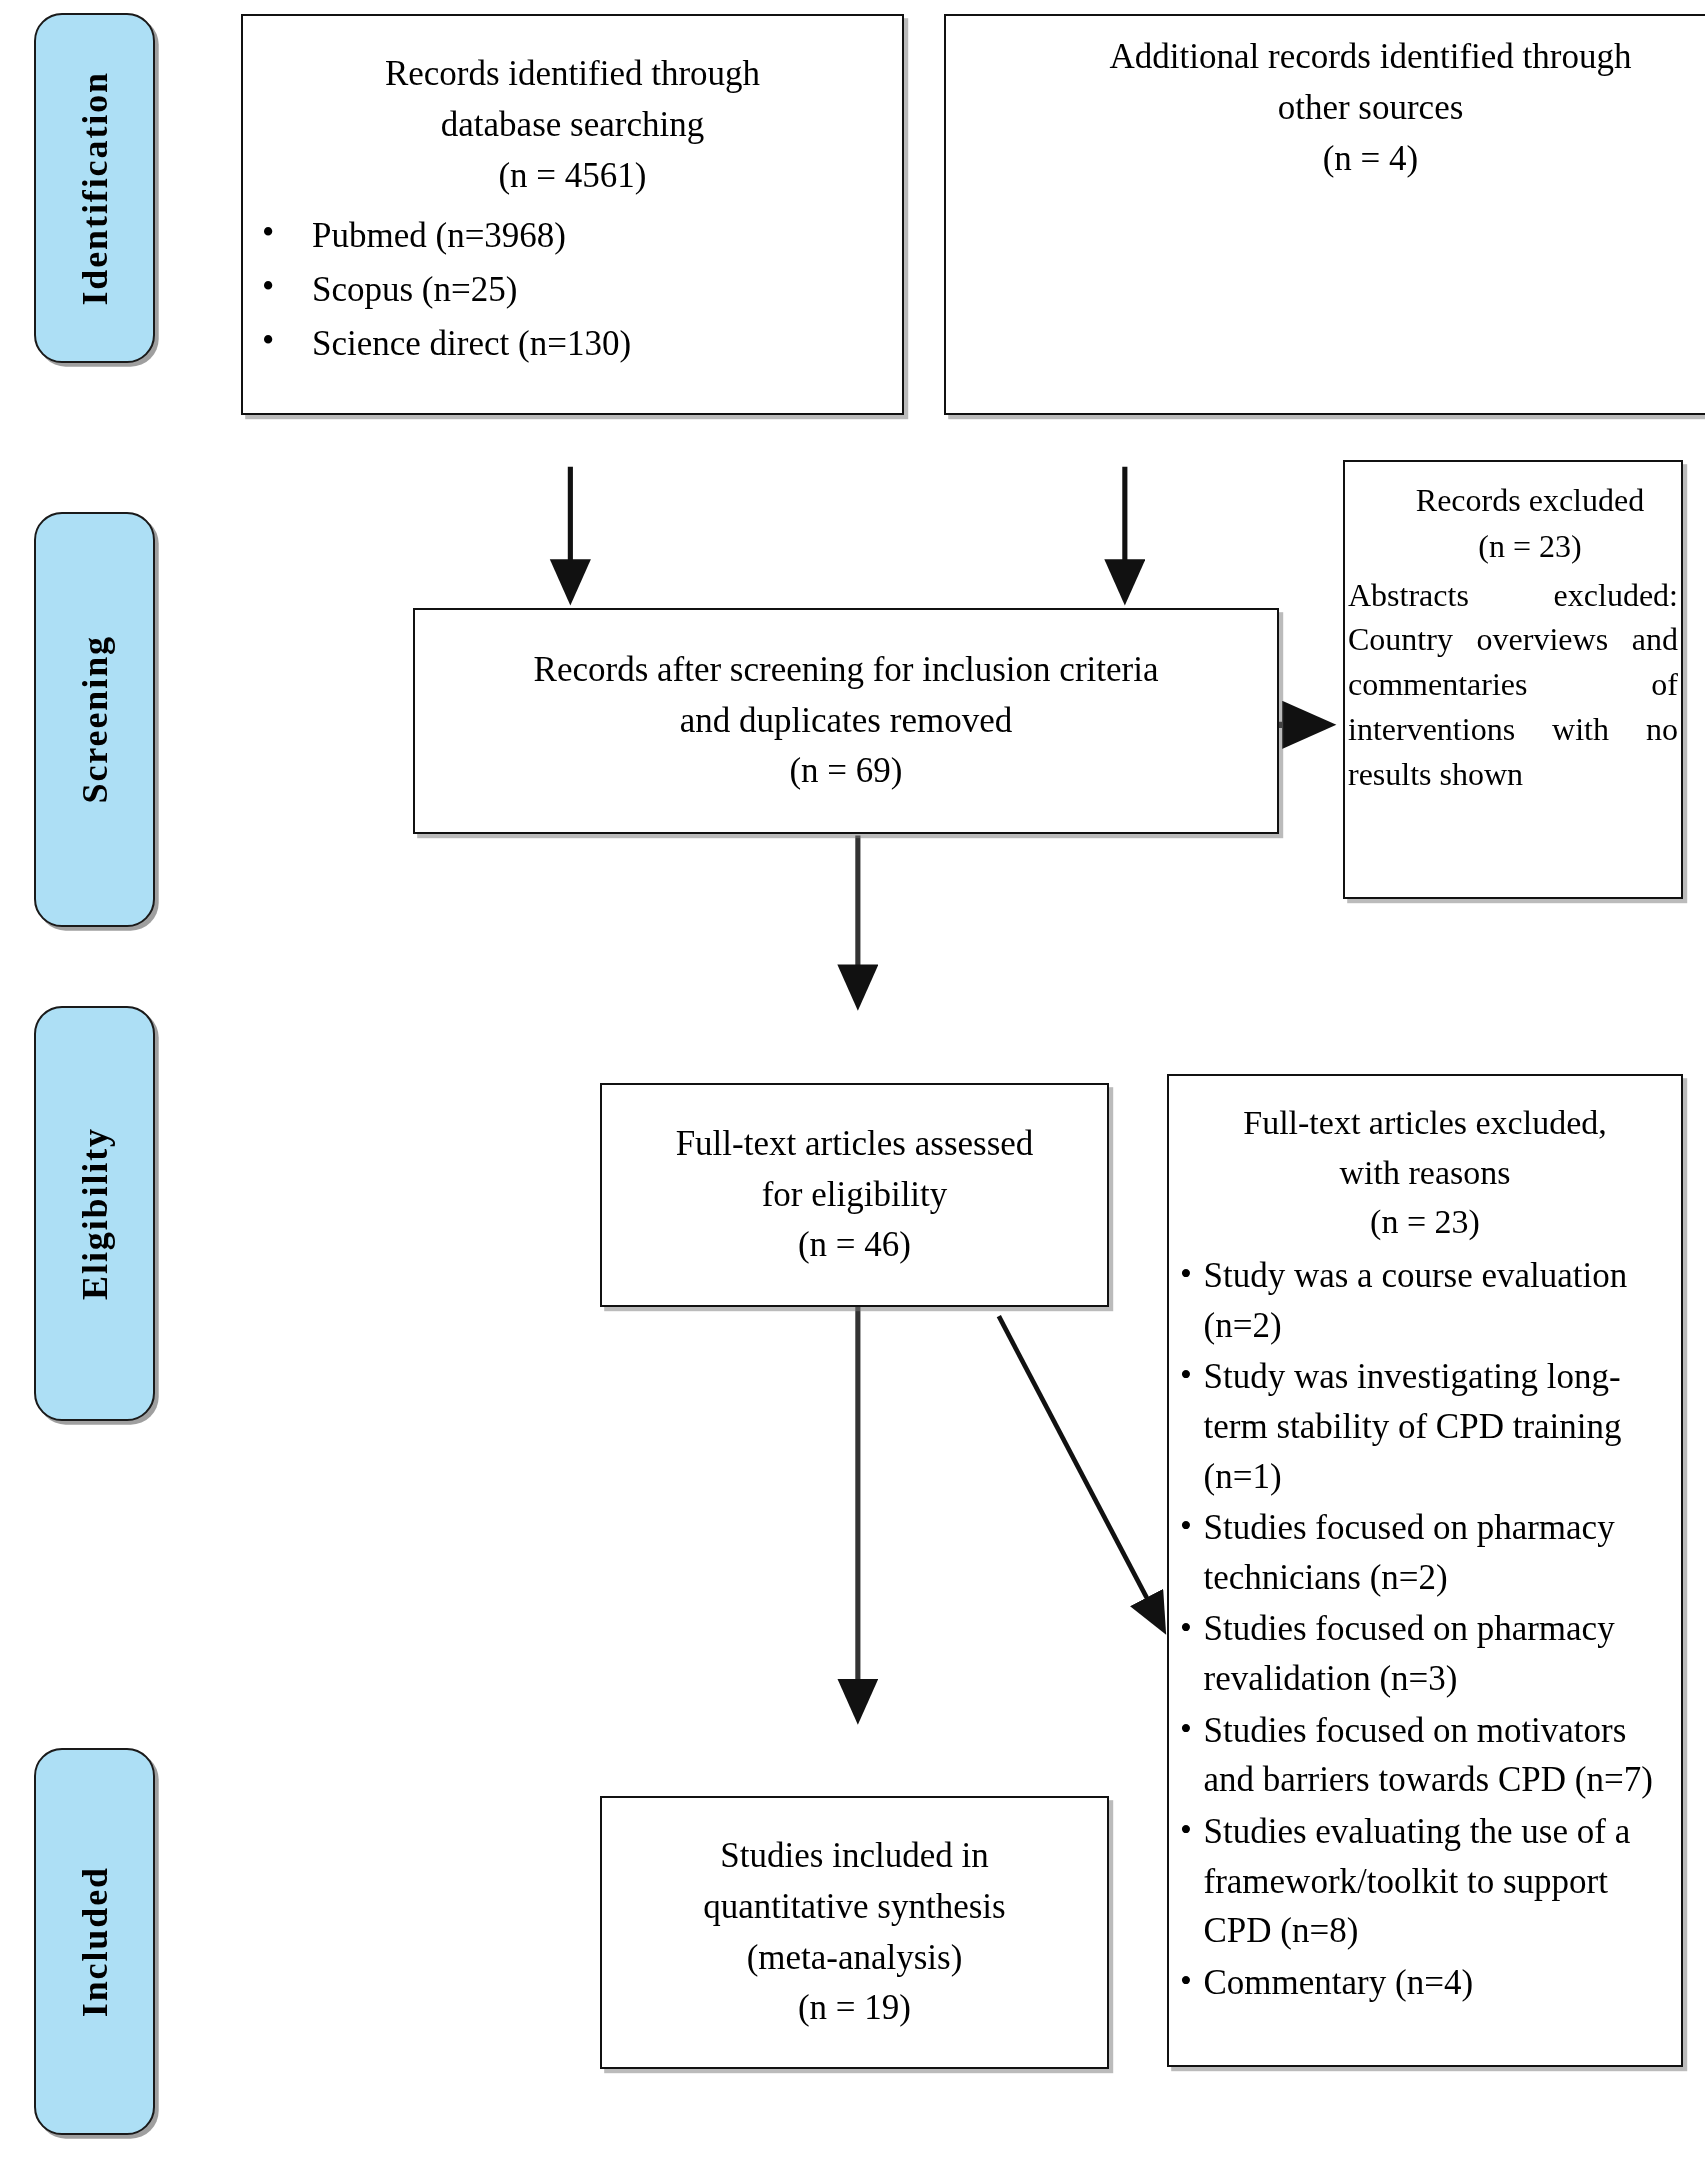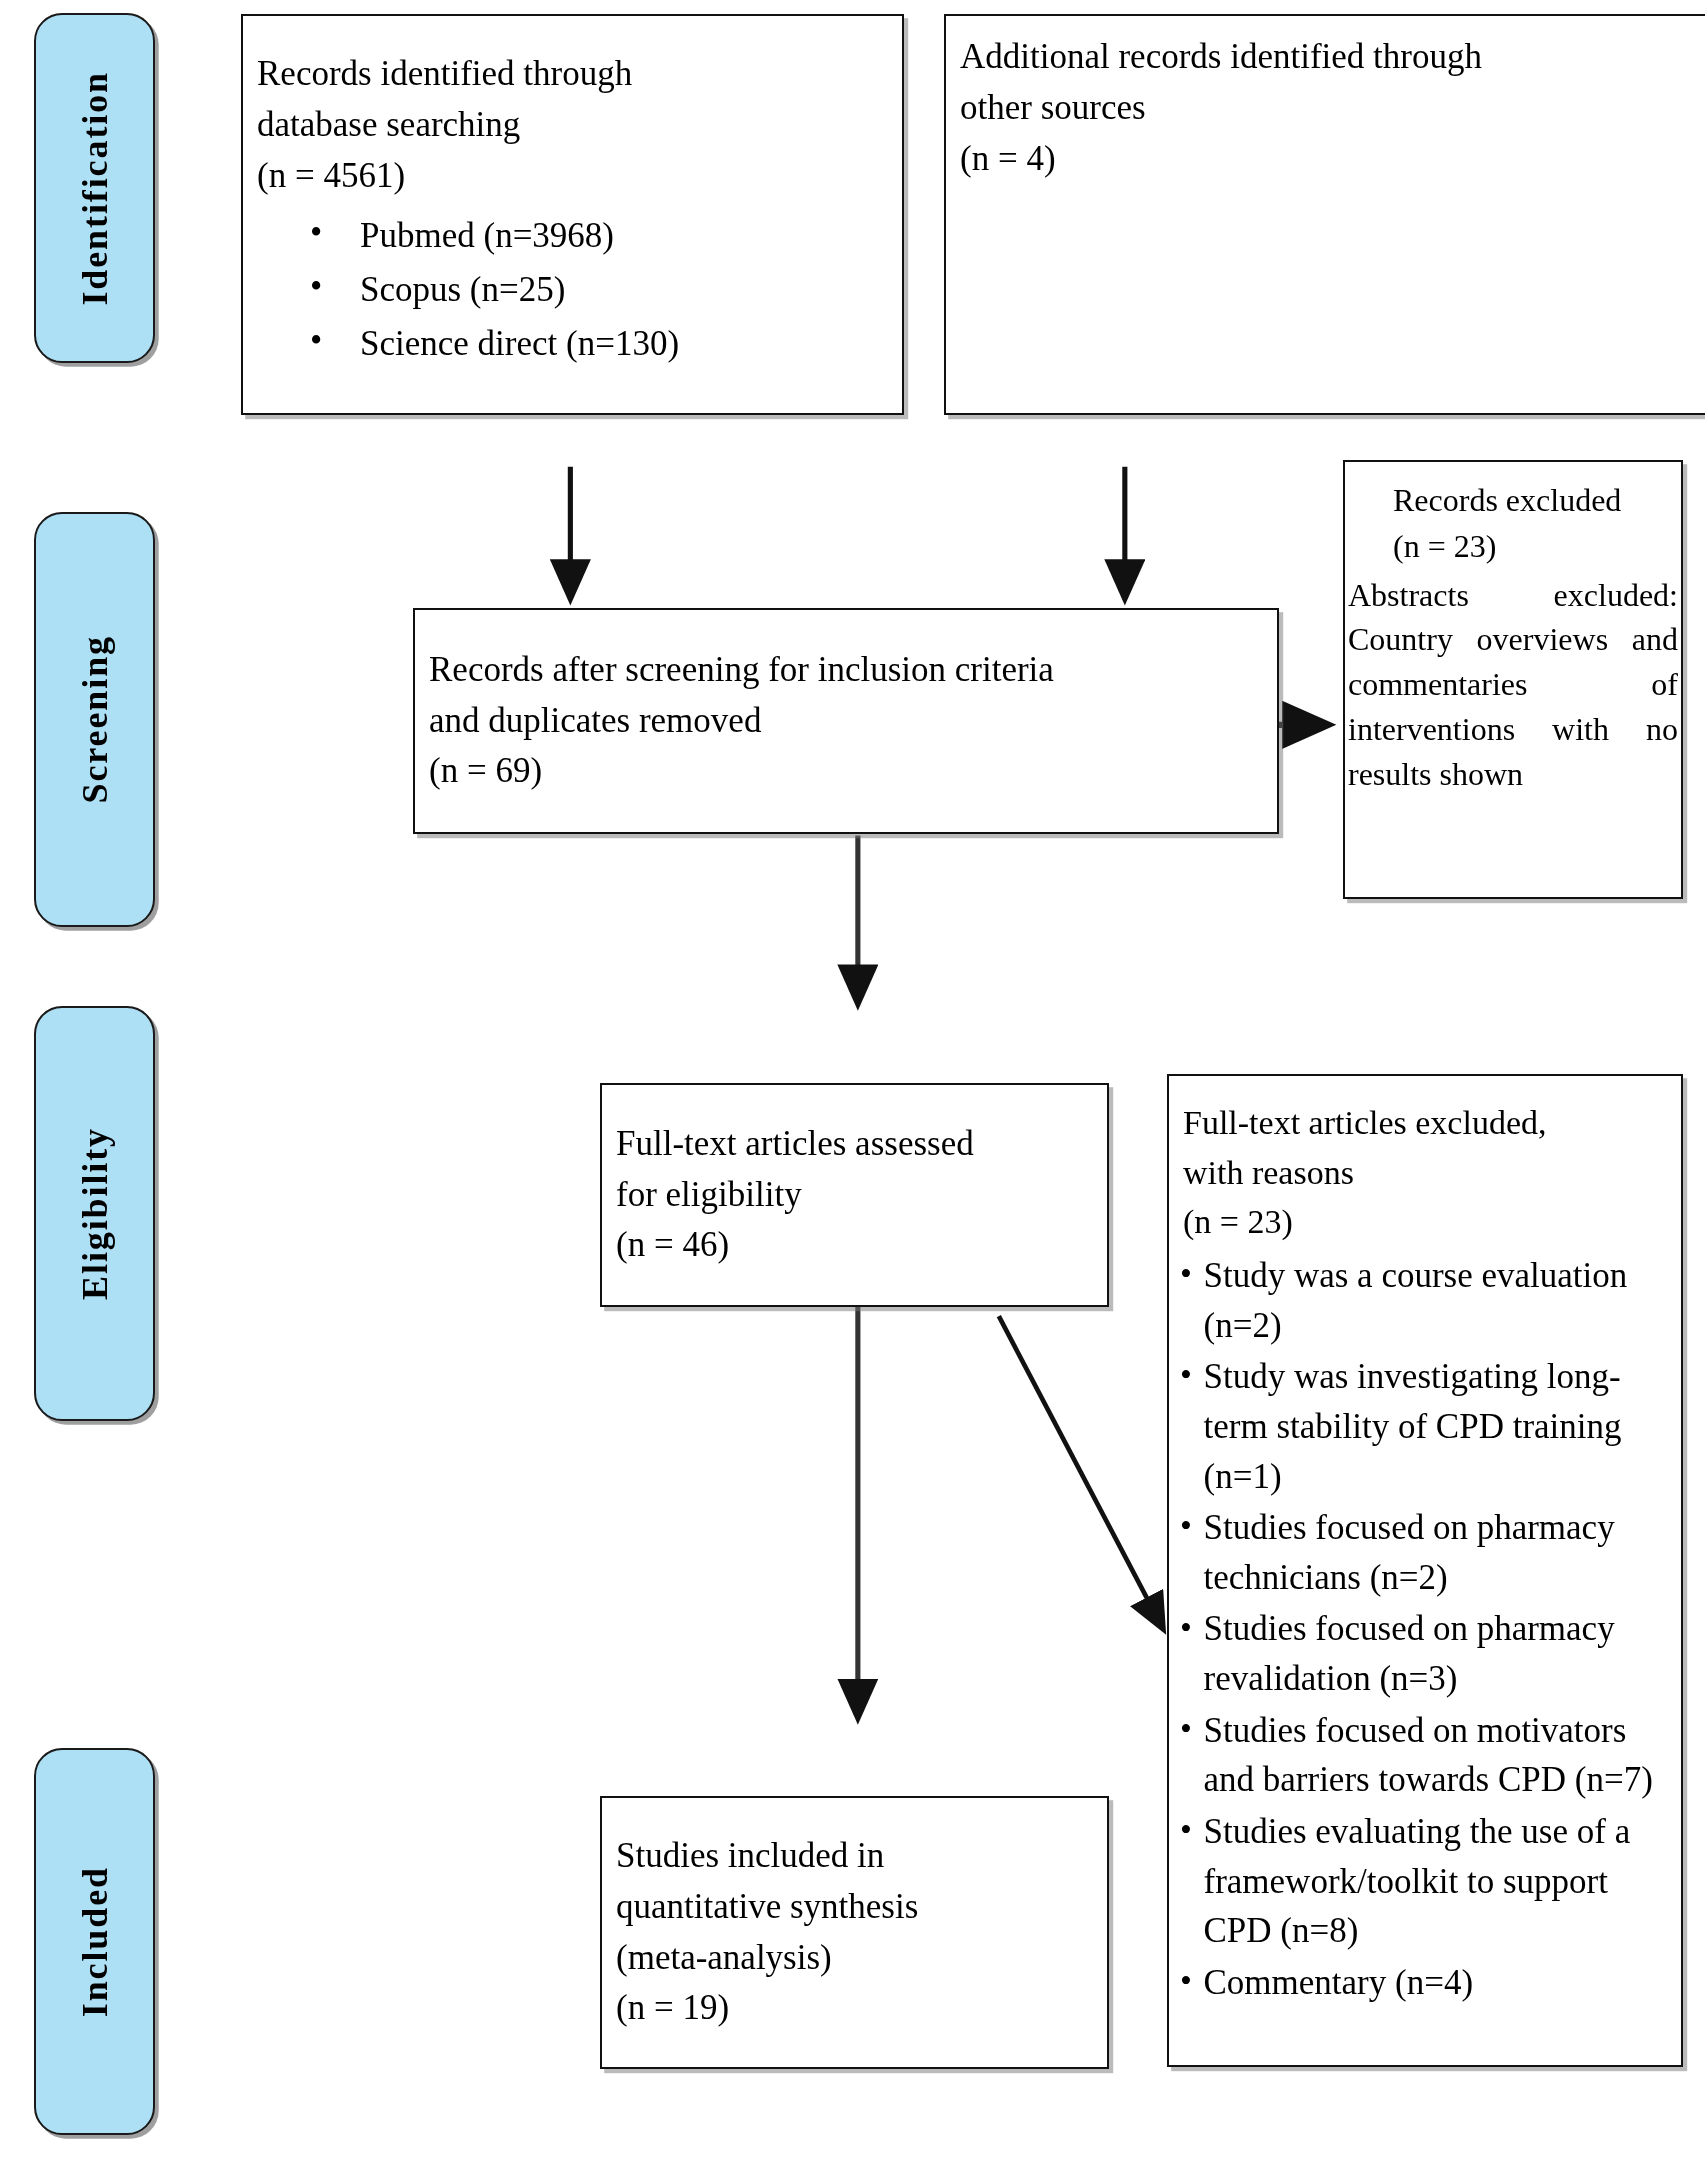--- a/index.html
+++ b/index.html
@@ -43,21 +43,21 @@
     position: absolute;
     background: #ffffff;
     border: 2.8px solid #111111;
     box-sizing: border-box;
     box-shadow: 4.2px 4.2px 0 rgba(120,120,120,0.5);
     display: flex;
     flex-direction: column;
     justify-content: center;
   }
   .box-title {
-    text-align: left;
+    text-align: center;
     font-size: 35px;
     line-height: 1.45;
     color: #000;
     padding: 0 14px;
   }
   .box-title .ln { display: block; }
 
   
   ul.box-list {
     list-style: none;
@@ -77,21 +77,21 @@
     position: absolute;
     left: -16px;
     top: -0.9px;
     font-size: 34px;
   }
 
   
   ul.ident-list {
     list-style: none;
     margin: 7.5px 0 0 0;
-    padding: 0 0 0 117px;
+    padding: 0 0 0 69px;
   }
   ul.ident-list li {
     position: relative;
     font-size: 35px;
     line-height: 1.55;
     color: #000;
     padding-left: 0;
   }
   ul.ident-list li:before {
     content: "\2022";

